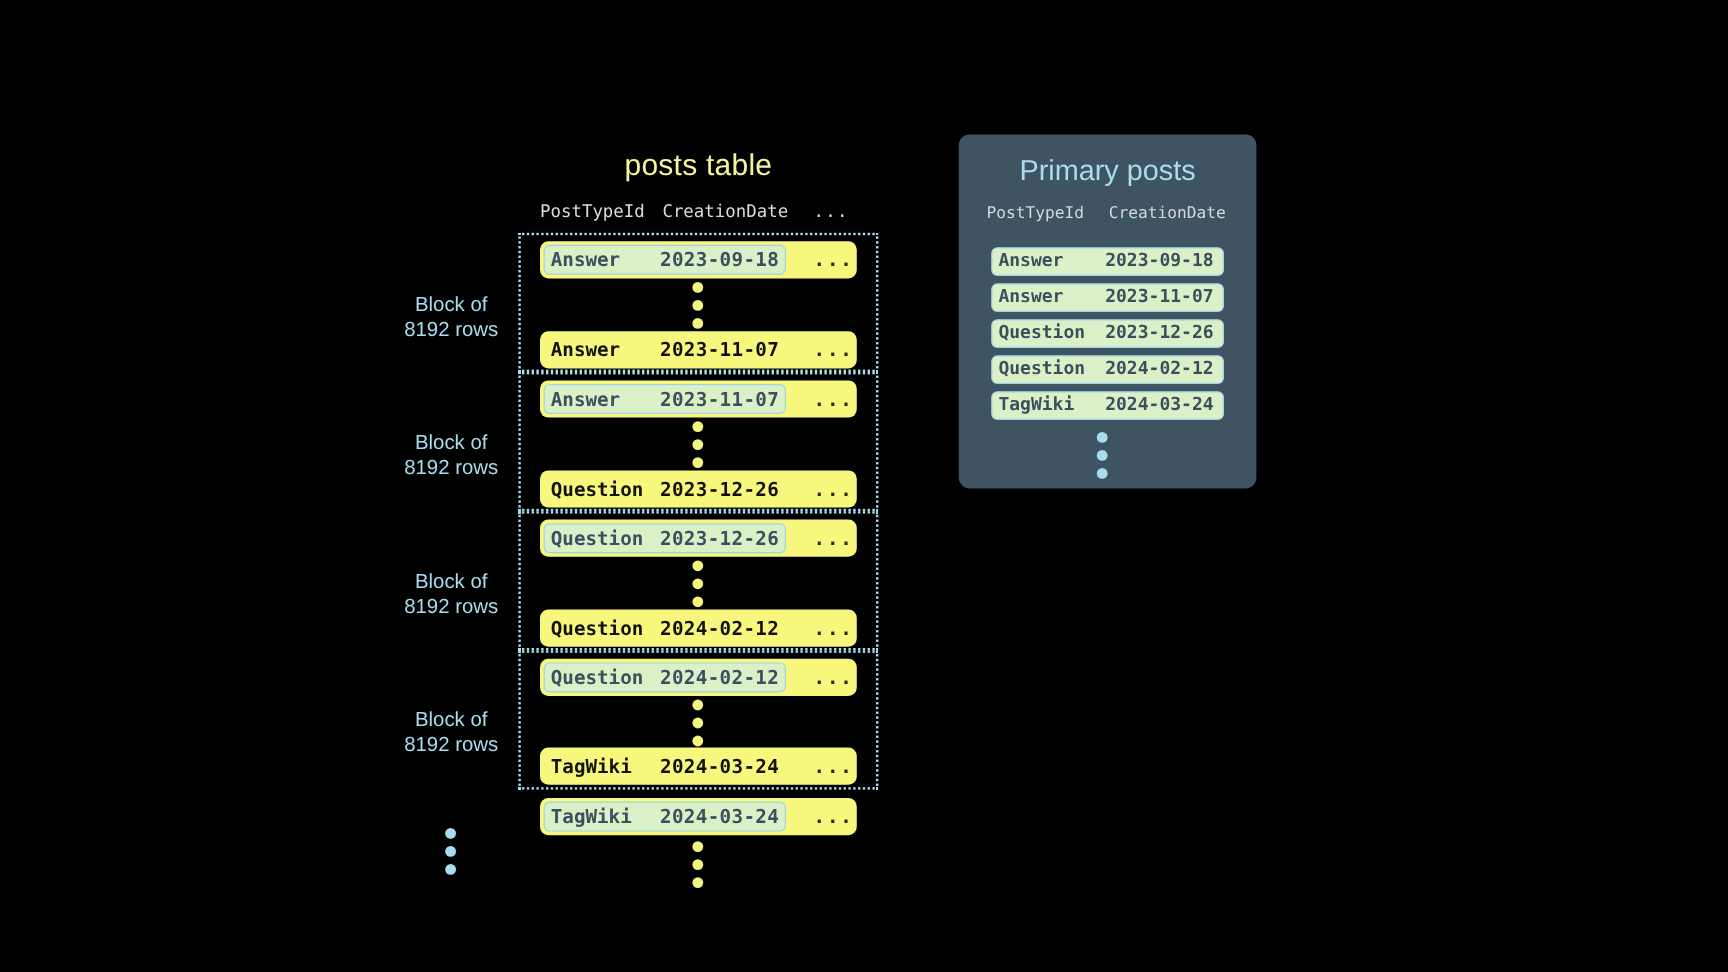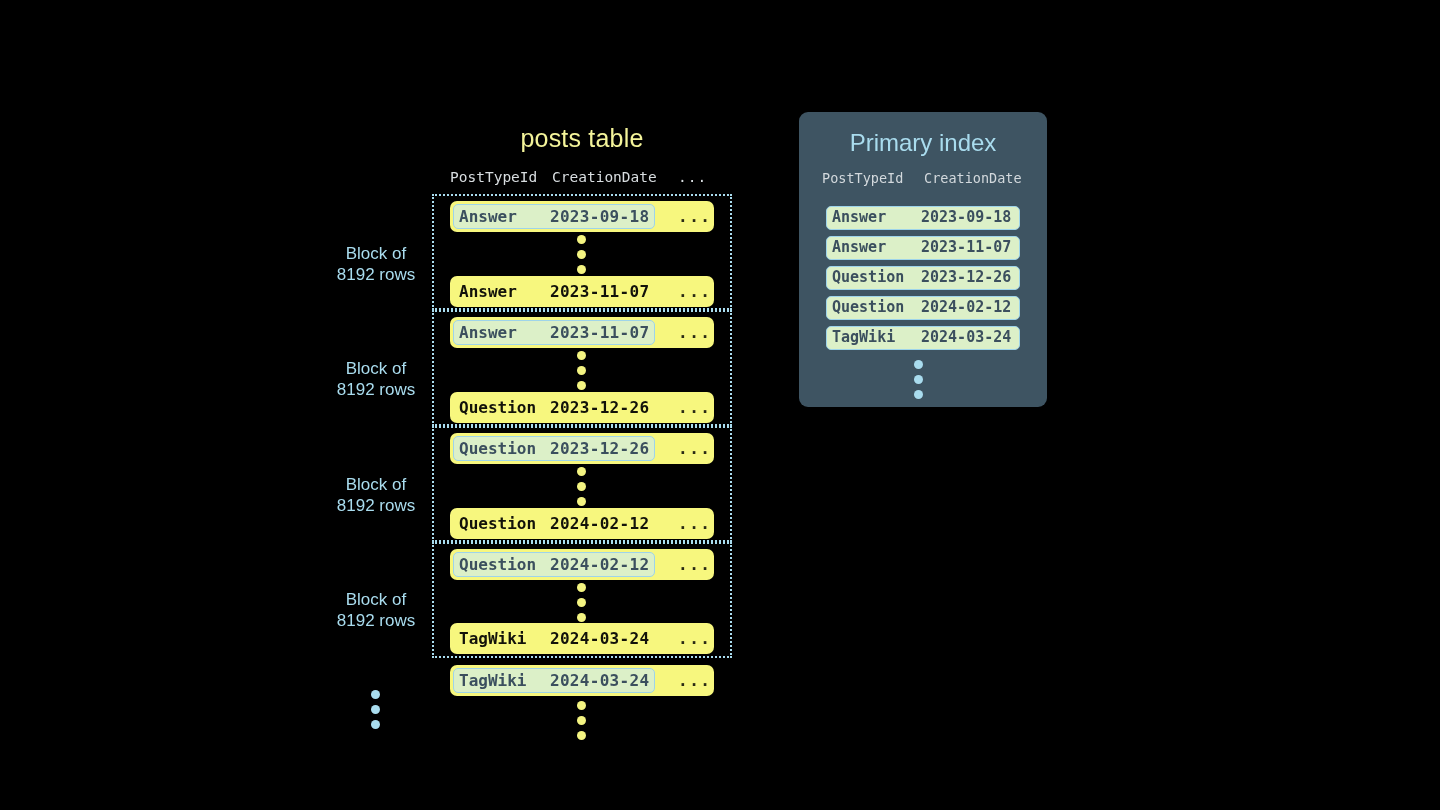--- a/index.html
+++ b/index.html
@@ -288,21 +288,21 @@
       <i></i>
       <i></i>
     </div>
   <div class="vdots blue" style="left:371px; top:686px;">
       <i></i>
       <i></i>
       <i></i>
     </div>
 
   <div class="index-panel">
-    <div class="index-title">Primary index</div>
+    <div class="index-title">Primary posts</div>
 
     <div class="index-colheads">
       <span class="ich-type">PostTypeId</span>
       <span class="ich-date">CreationDate</span>
     </div>
 
     <div class="index-row" style="top:94px;">
       <span class="icell ic-type">Answer</span>
       <span class="icell ic-date">2023-09-18</span>
     </div>

